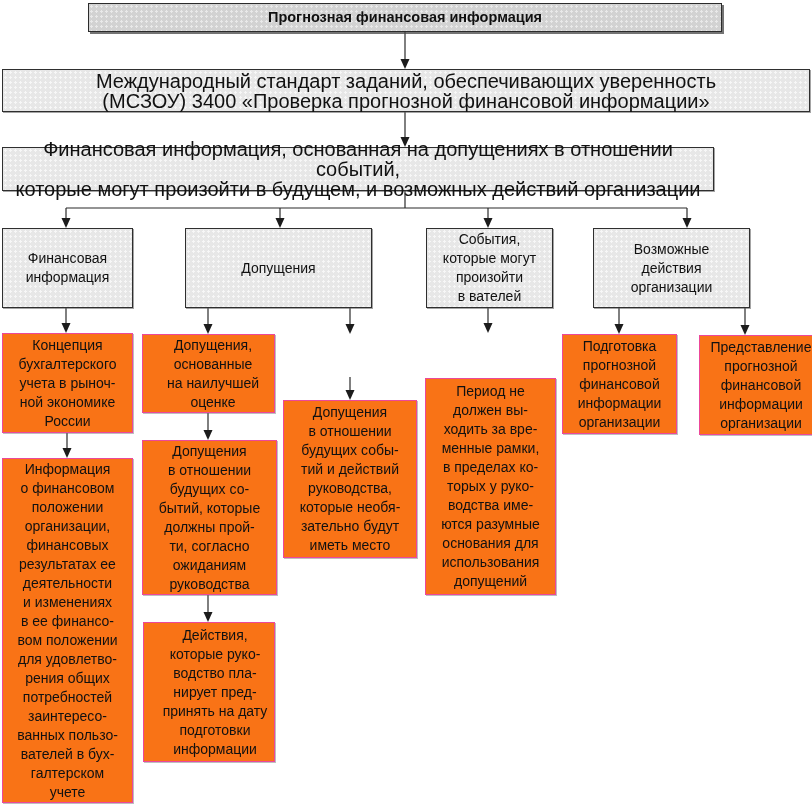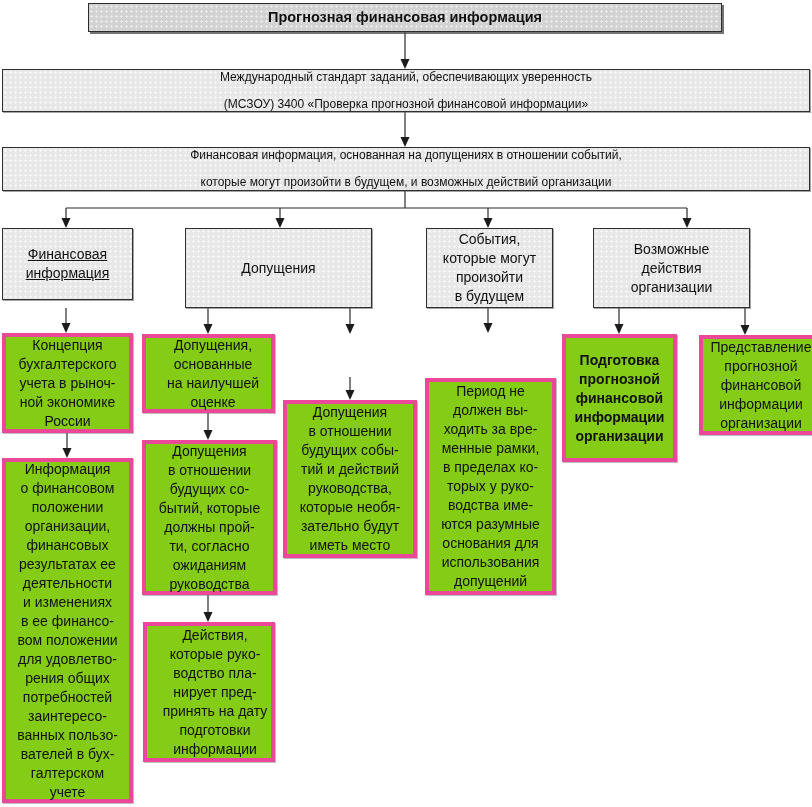--- a/index.html
+++ b/index.html
@@ -25,41 +25,41 @@
     display: flex;
     align-items: center;
     justify-content: center;
     text-align: center;
     white-space: pre-line;
     font-size: 14px;
     line-height: 19px;
     padding: 1px 3px;
   }
   .node.white {
-    background: #84cc16;
-    border: 4px solid #ec4899;
+    background: #f97316;
+    border: 1px solid #ec4899;
     box-shadow: 1px 1px 0 rgba(110,110,110,0.45);
   }
   .node.gray {
     background-color: #e7e7e7;
     background-image: radial-gradient(circle, #f7f7f7 1px, rgba(0,0,0,0) 1.1px);
     background-size: 5px 5px;
     border: 1px solid #2f2f2f;
     box-shadow: 1px 1px 0 rgba(90,90,90,0.55);
   }
   .node.dark {
     background-color: #d2d2d2;
     background-image: radial-gradient(circle, #e9e9e9 1px, rgba(0,0,0,0) 1.1px);
     background-size: 5px 5px;
     border: 1px solid #2b2b2b;
     box-shadow: 2px 2px 0 rgba(70,70,70,0.75);
     font-weight: bold;
     font-size: 14.5px;
   }
-  .node.bar { font-size: 12px; line-height: 27px; }
+  .node.bar { font-size: 20px; line-height: 20px; }
 </style>
 </head>
 <body>
 
 <div id="stage">
 
   <svg id="wires" viewBox="0 0 812 807" xmlns="http://www.w3.org/2000/svg">
     <g stroke="#2a2a2a" stroke-width="1.2" fill="none">
 
       <line x1="405" y1="32" x2="405" y2="60"></line>
@@ -104,32 +104,32 @@
       <polygon points="345.5,390 354.5,390 350,400"></polygon>
       <polygon points="203.5,612 212.5,612 208,622"></polygon>
     </g>
   </svg>
 
   <div class="node dark" style="left:88px; top:3px; width:634px; height:29px;">Прогнозная финансовая информация</div>
 
   <div class="node gray bar" style="left:2px; top:69px; width:808px; height:43px;">Международный стандарт заданий, обеспечивающих уверенность
 (МСЗОУ) 3400 «Проверка прогнозной финансовой информации»</div>
 
-  <div class="node gray bar" style="left:2px; top:147px; width:808px; height:44px;">Финансовая информация, основанная на допущениях в отношении событий,
+  <div class="node gray bar" style="left:2px; top:147px; width:712px; height:44px;">Финансовая информация, основанная на допущениях в отношении событий,
 которые могут произойти в будущем, и возможных действий организации</div>
 
-  <div class="node gray" style="left:2px; top:228px; width:131px; height:72px;text-decoration:underline;">Финансовая
+  <div class="node gray" style="left:2px; top:228px; width:131px; height:80px;">Финансовая
 информация</div>
 
   <div class="node gray" style="left:185px; top:228px; width:187px; height:80px;">Допущения</div>
 
   <div class="node gray" style="left:426px; top:228px; width:127px; height:80px;">События,
 которые могут
 произойти
-в будущем</div>
+в вателей</div>
 
   <div class="node gray" style="left:593px; top:228px; width:157px; height:80px;">Возможные
 действия
 организации</div>
 
   <div class="node white" style="left:2px; top:333px; width:131px; height:100px;">Концепция
 бухгалтерского
 учета в рыноч-
 ной экономике
 России</div>
@@ -190,21 +190,21 @@
 ходить за вре-
 менные рамки,
 в пределах ко-
 торых у руко-
 водства име-
 ются разумные
 основания для
 использования
 допущений</div>
 
-  <div class="node white" style="left:562px; top:334px; width:115px; height:128px;font-weight:bold;">Подготовка
+  <div class="node white" style="left:562px; top:334px; width:115px; height:100px;">Подготовка
 прогнозной
 финансовой
 информации
 организации</div>
 
   <div class="node white" style="left:699px; top:335px; width:124px; height:100px;">Представление
 прогнозной
 финансовой
 информации
 организации</div>

